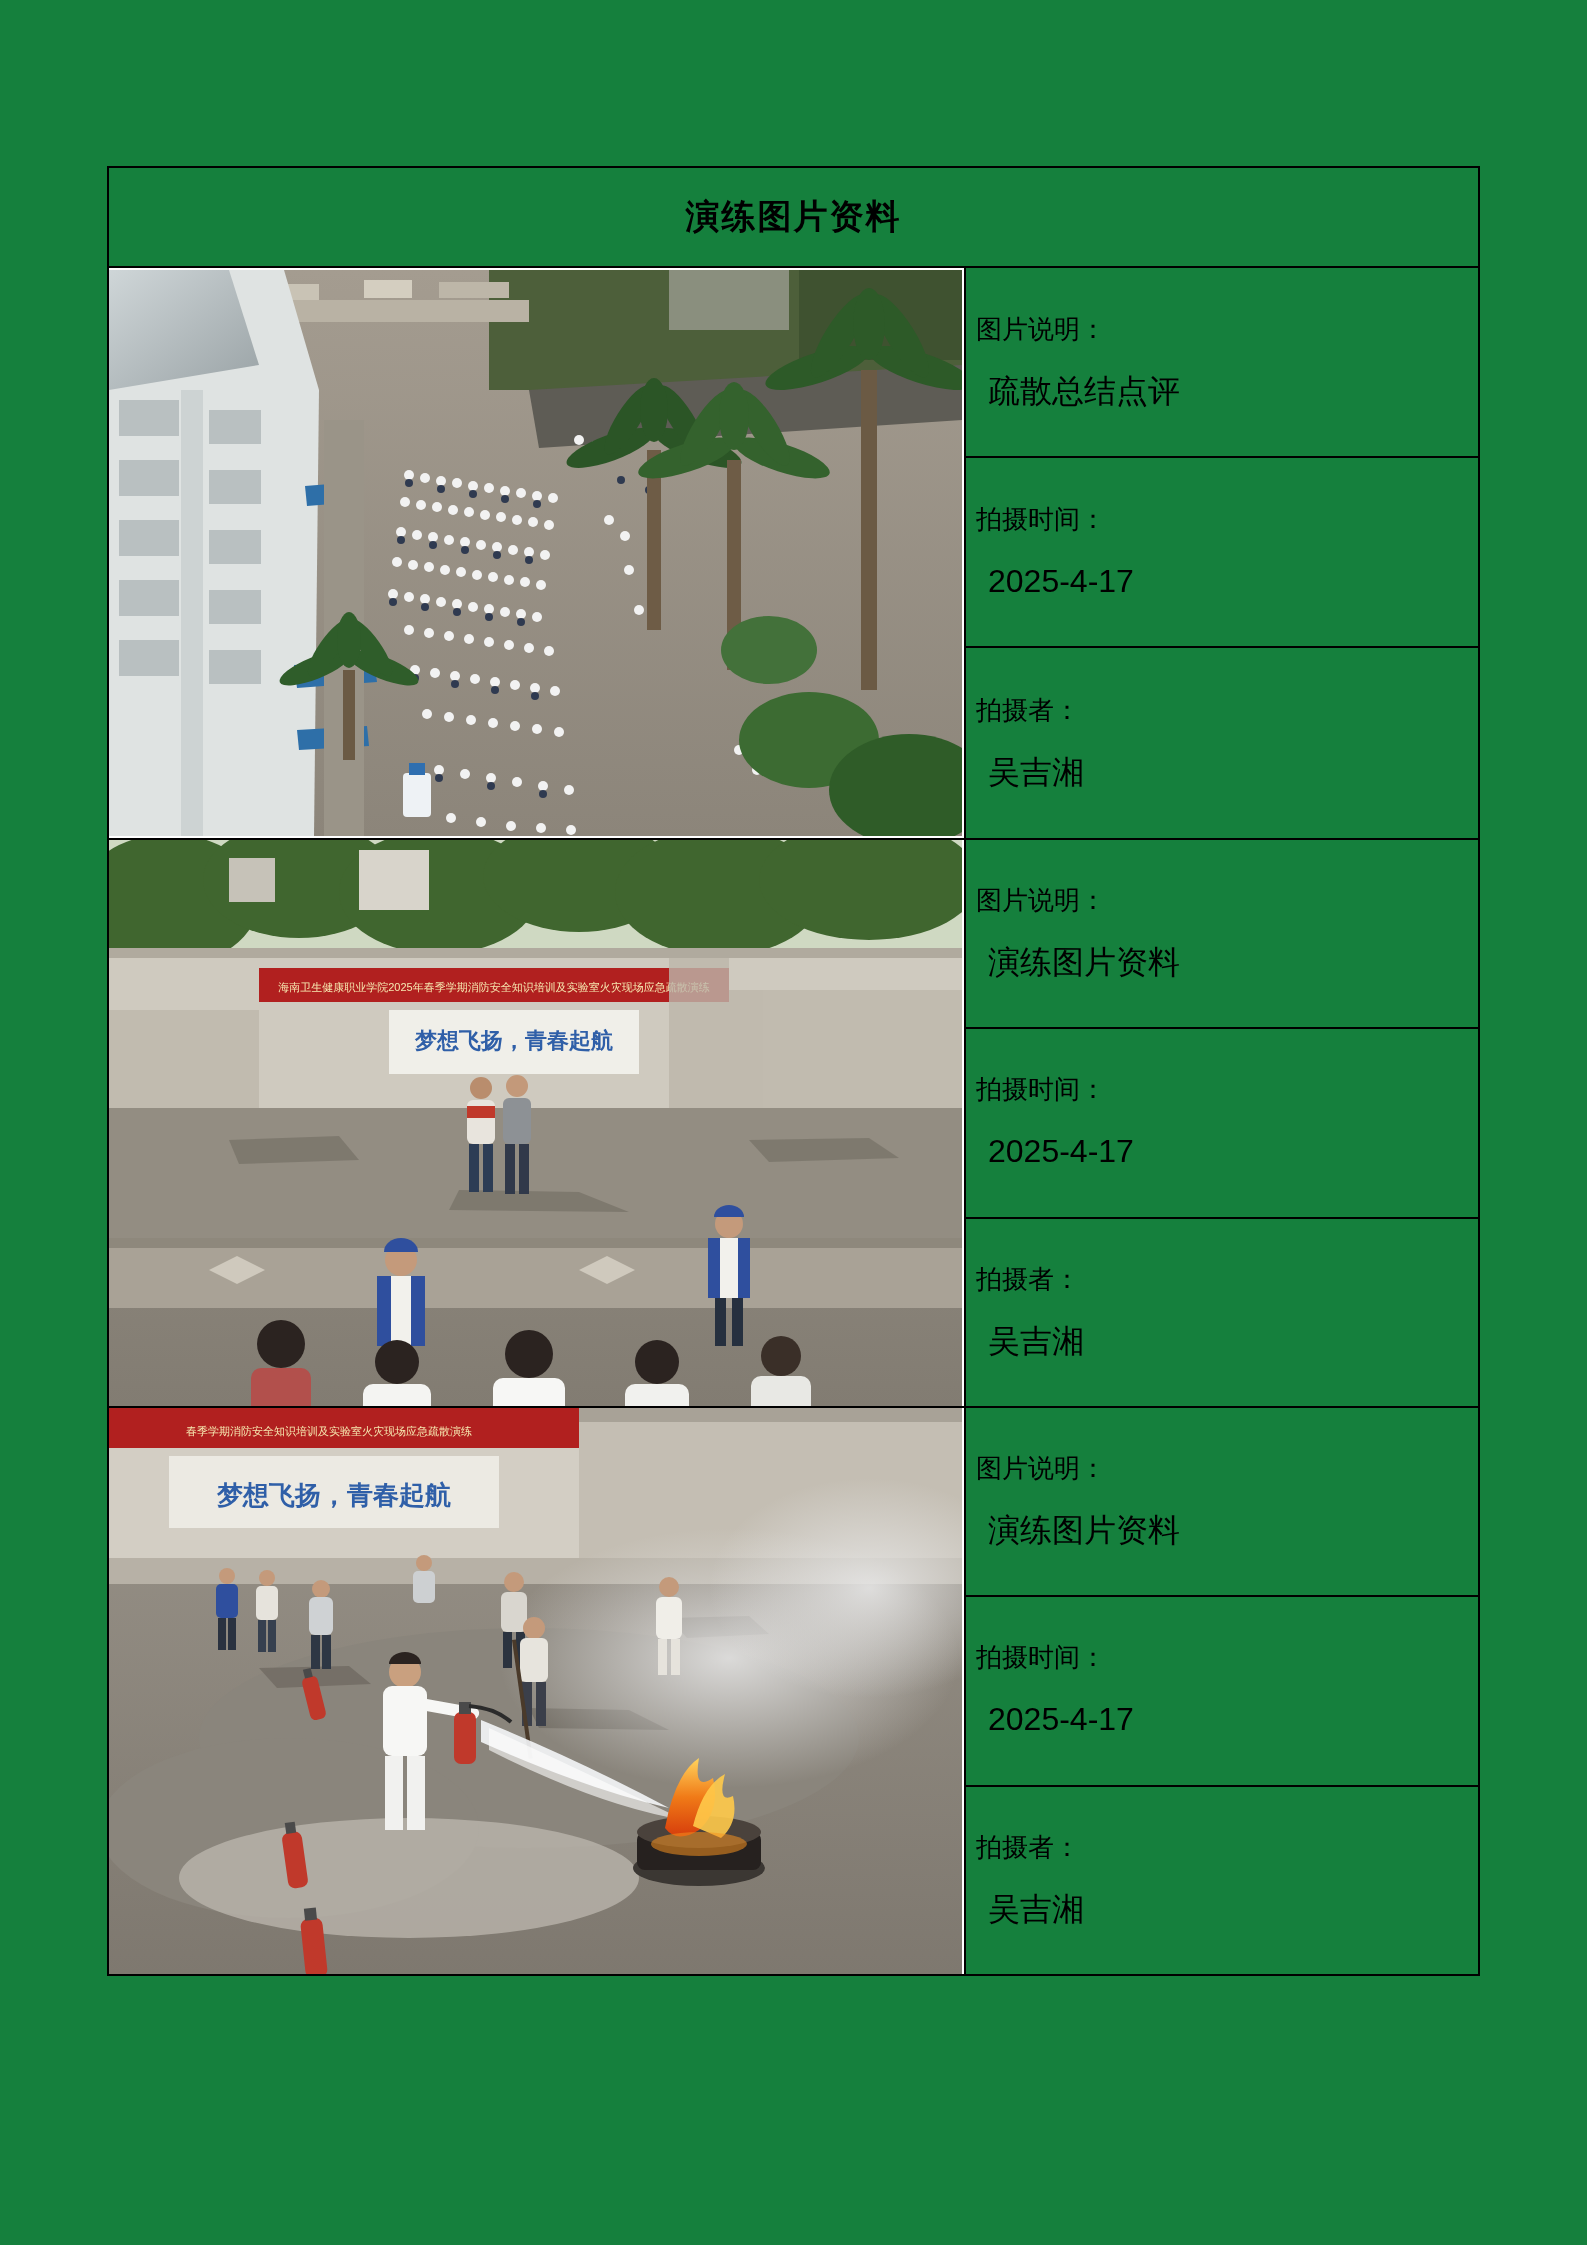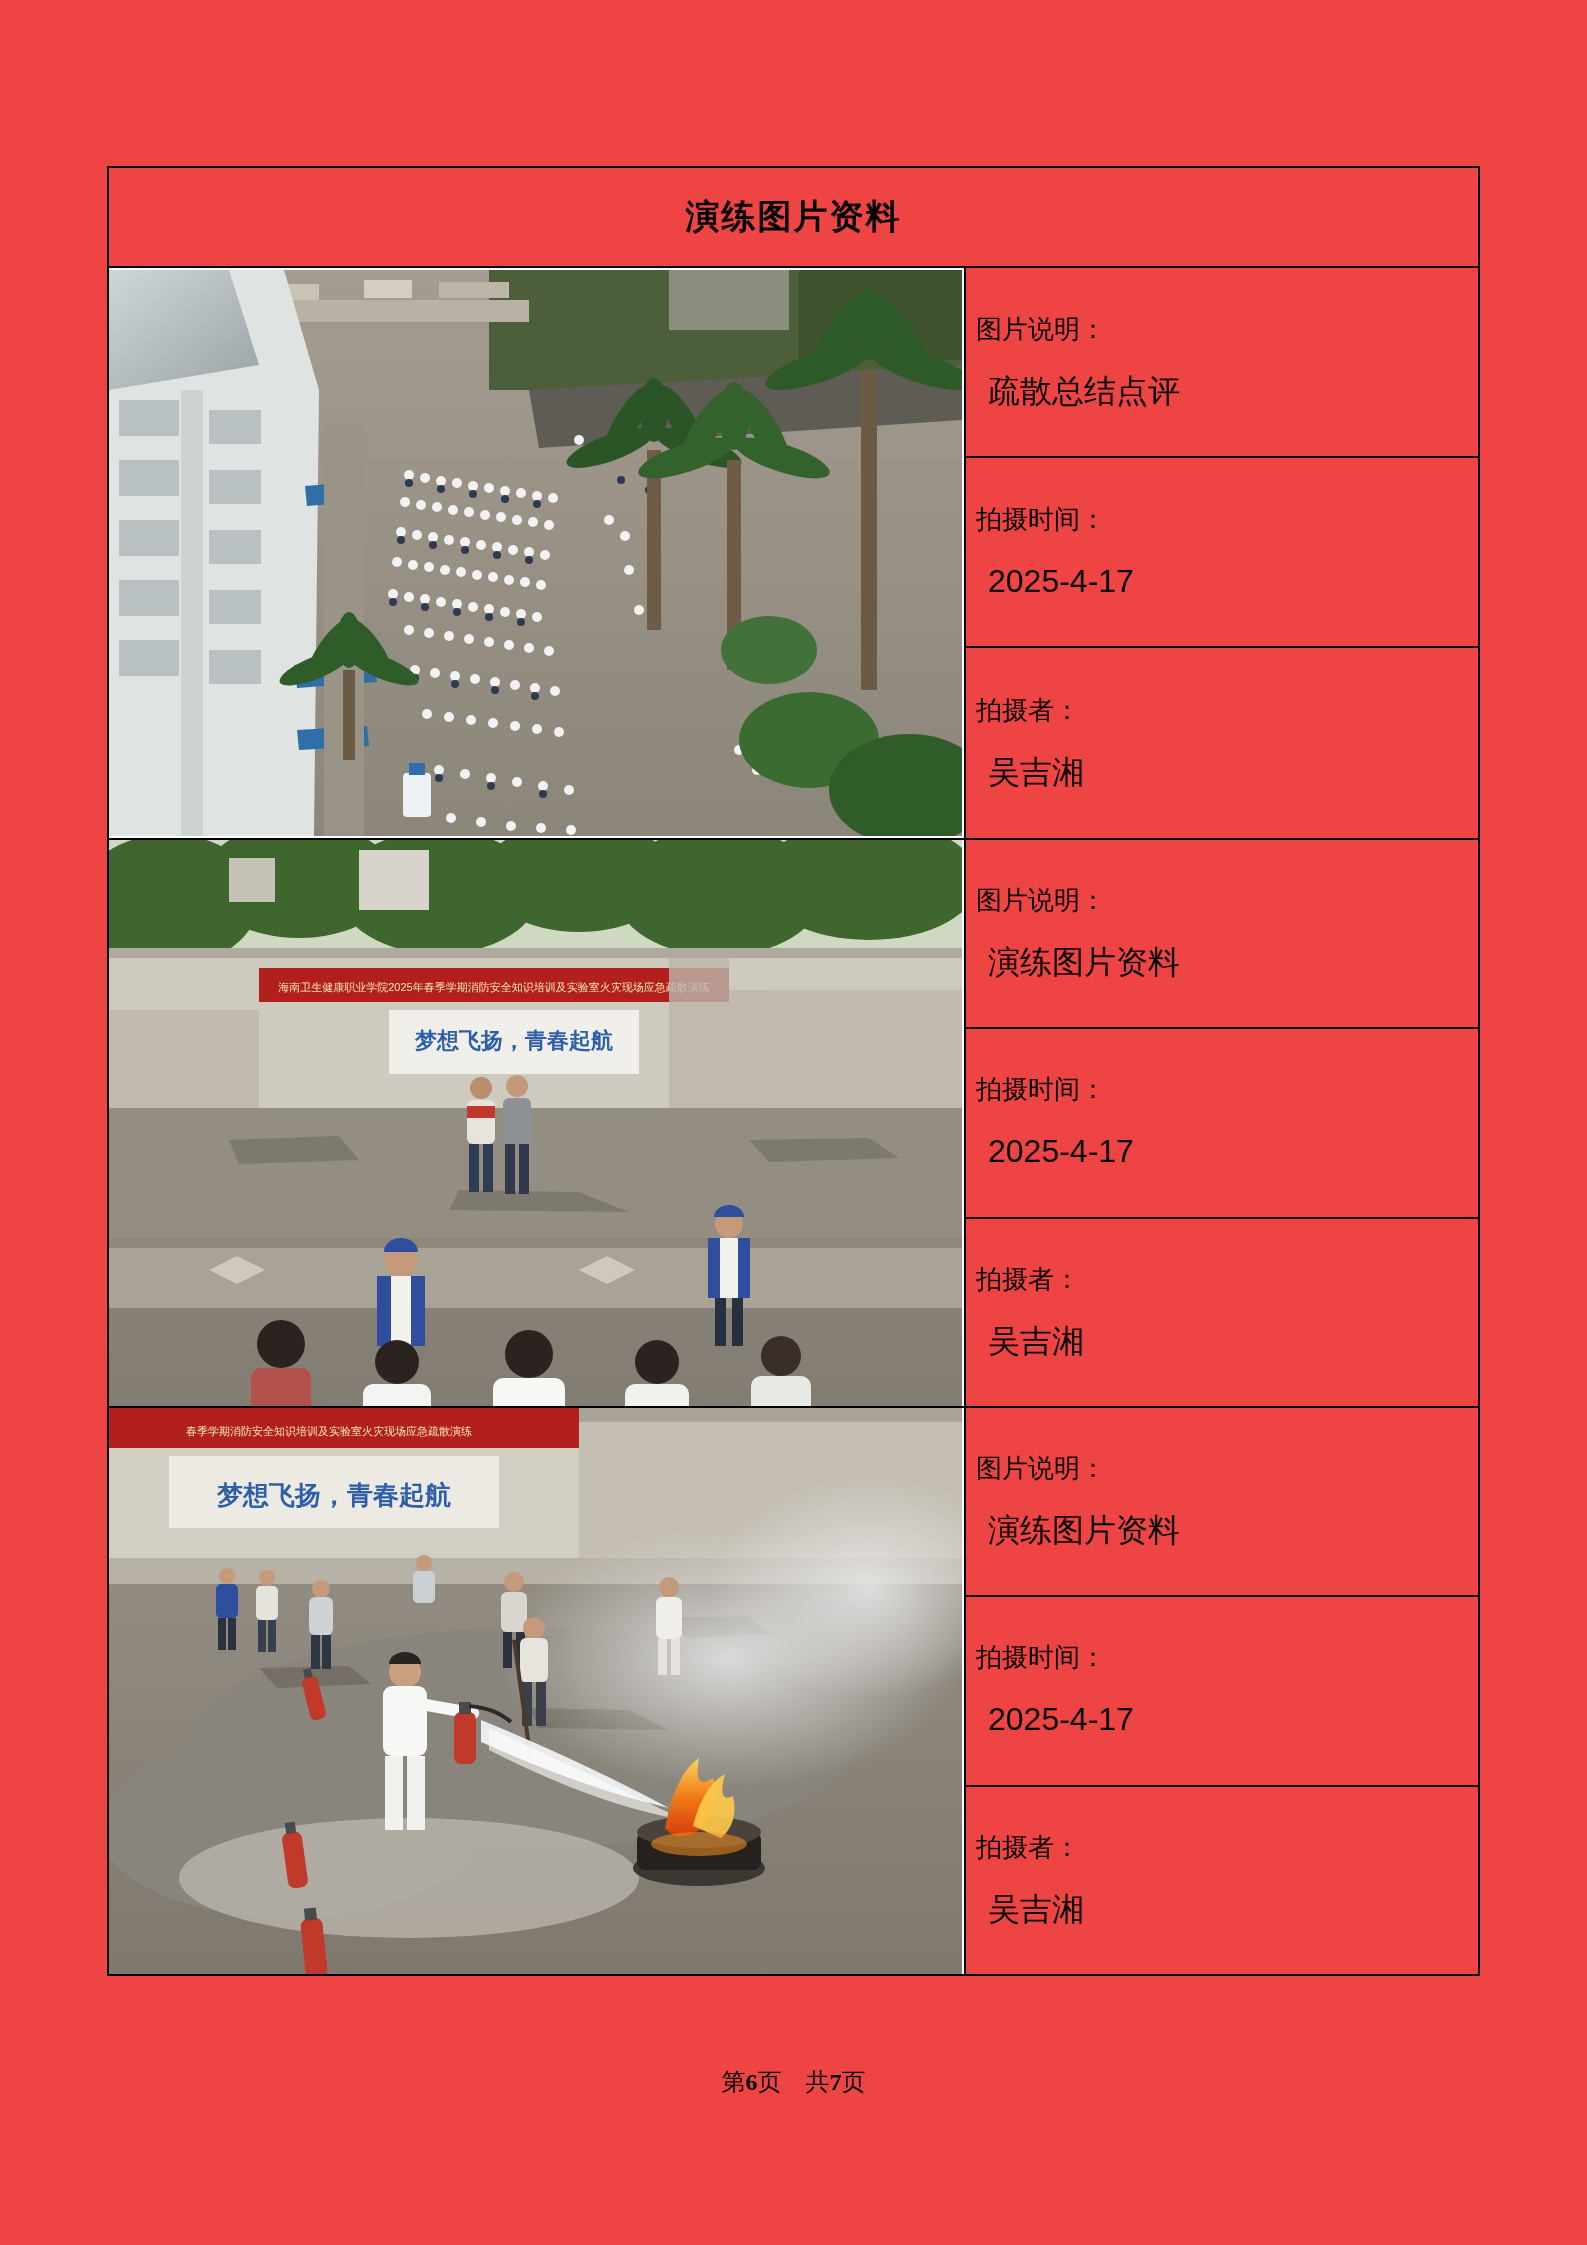--- a/index.html
+++ b/index.html
@@ -12,21 +12,21 @@
     height: 2245px;
     font-family: "Liberation Sans", sans-serif;
     color: #000000;
     position: relative;
   }
   .page {
     position: absolute;
     left: 0; top: 0;
     width: 1587px;
     height: 2245px;
-    background: #ef4444;
+    background: #15803d;
   }
   .doc-table {
     position: absolute;
     left: 107px;
     top: 166px;
     width: 1371px;
     border-collapse: collapse;
     table-layout: fixed;
   }
   .doc-table td {
@@ -635,17 +635,14 @@
       </tr>
       <tr>
         <td class="meta-cell" style="height:130px">
           <div class="meta-label">拍摄者：</div>
           <div class="meta-value">吴吉湘</div>
         </td>
       </tr>
     </tbody>
   </table>
 
-  <div class="footer">
-    <span>第</span><b>6</b><span>页　共</span><b>7</b><span>页</span>
-  </div>
 
 </div>
 
 </body></html>

